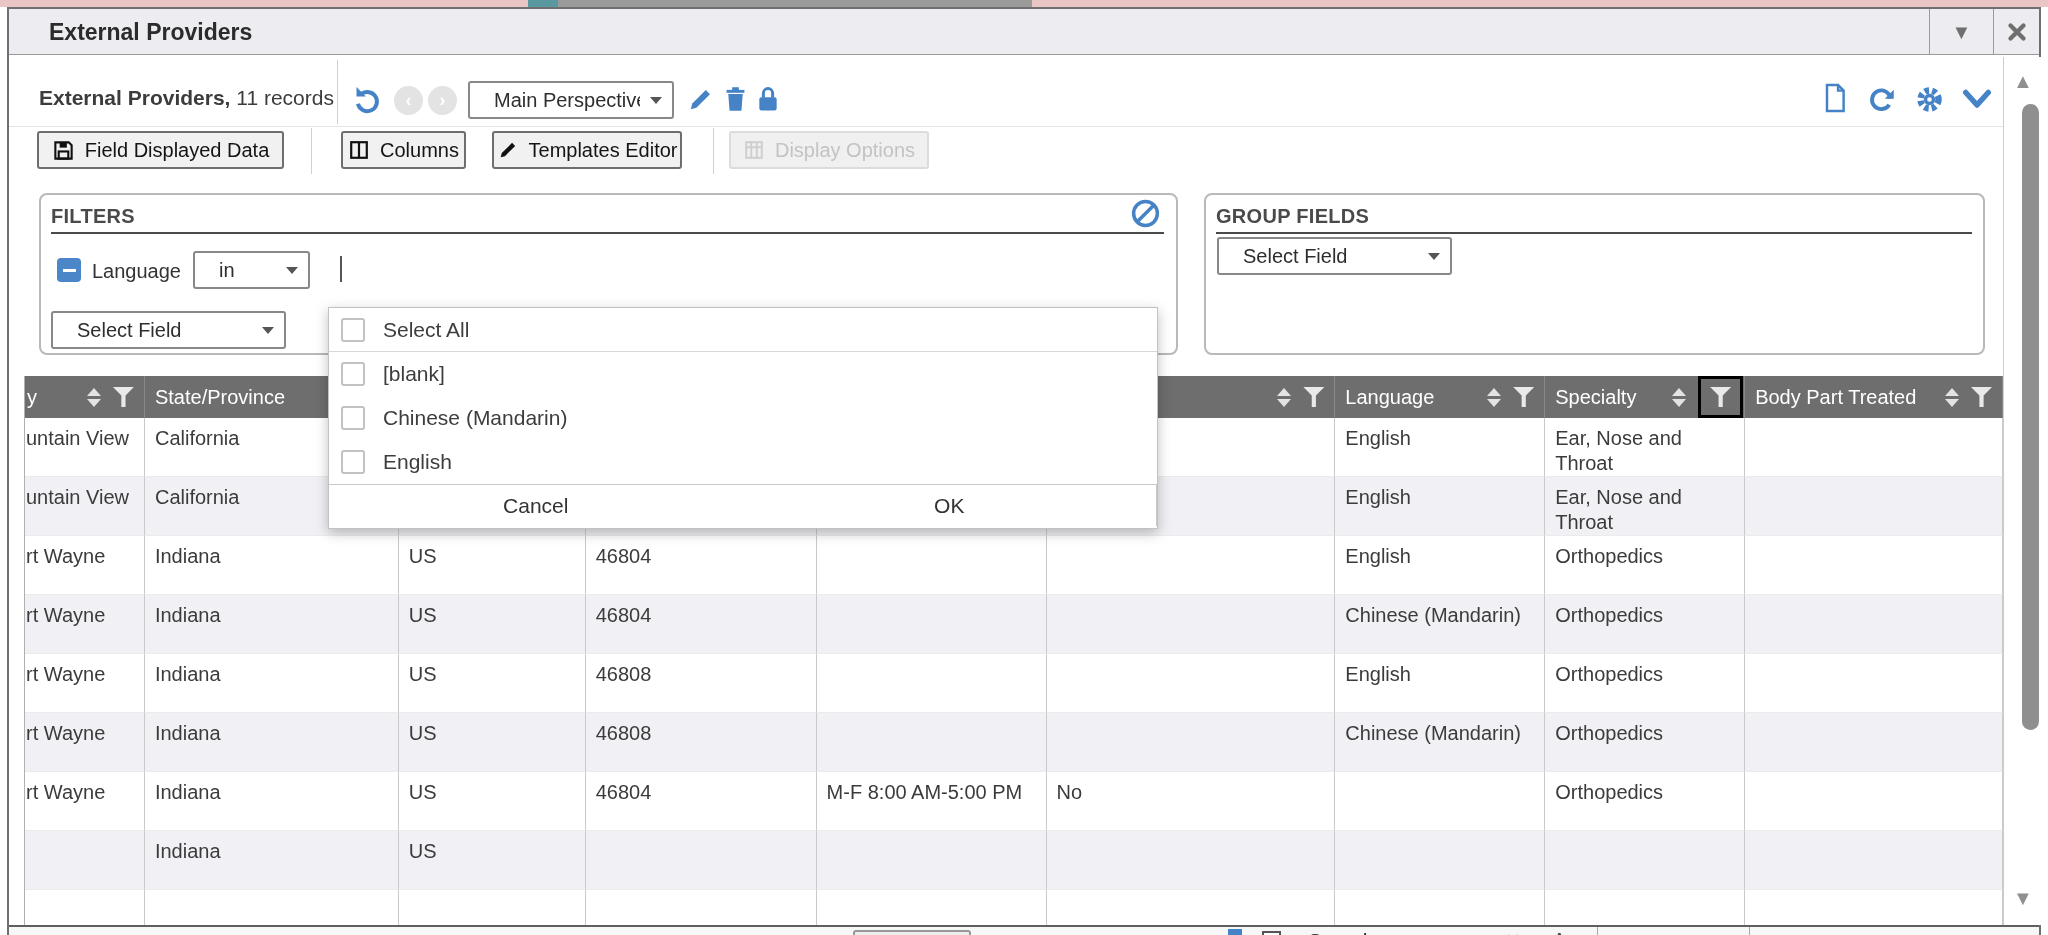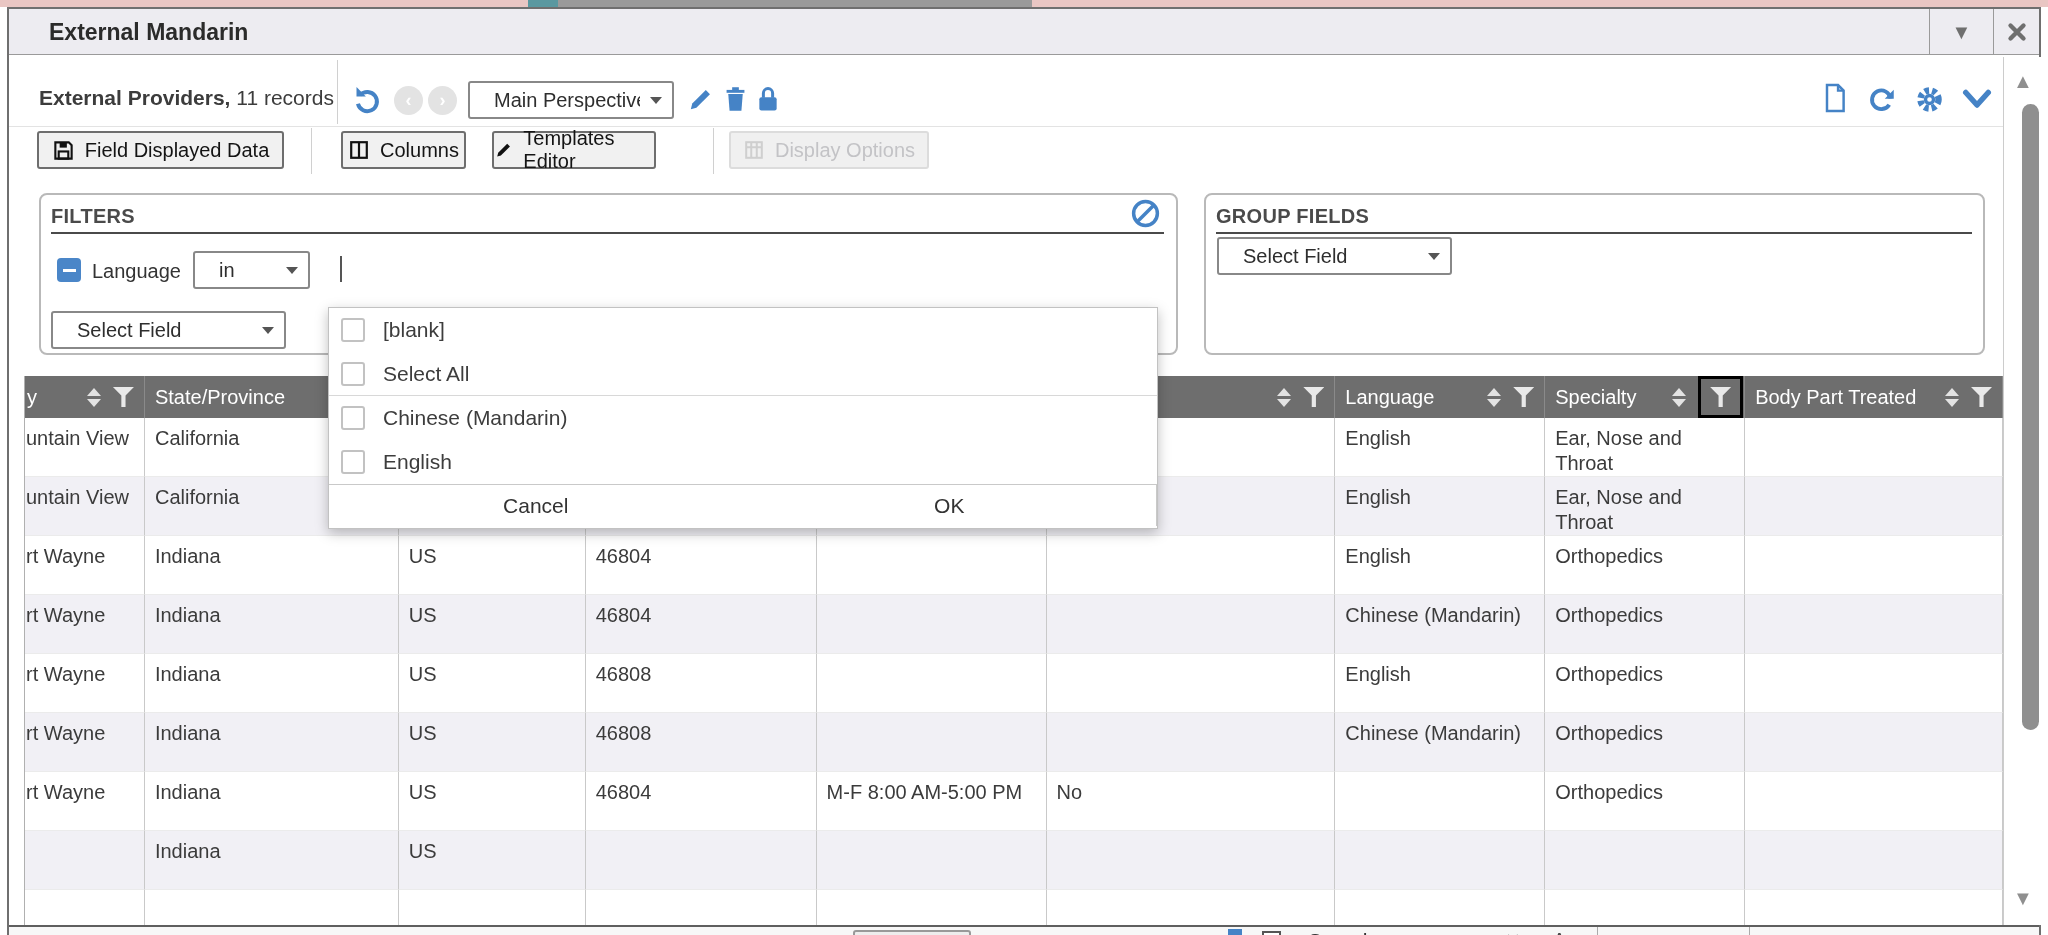--- a/index.html
+++ b/index.html
@@ -99,21 +99,21 @@
 
 <div class="page">
 
   <div class="abs behind-top"></div>
   <div class="abs behind-teal"></div>
   <div class="abs behind-gray"></div>
 
   <div class="abs dialog"></div>
 
   <div class="abs titlebar">
-    <div class="abs dlg-title">External Mandarin</div>
+    <div class="abs dlg-title">External Providers</div>
     <div class="abs tb-btn tb-collapse">
       <span class="tb-glyph">▼</span>
     </div>
     <div class="abs tb-btn tb-close">
       <svg width="26" height="26" viewBox="0 0 24 24">
         <path d="M6 6l12 12M18 6L6 18" stroke="#6f6f6f" stroke-width="4" stroke-linecap="round"></path>
       </svg>
     </div>
   </div>
 
@@ -194,21 +194,21 @@
     <span>Field Displayed Data</span>
   </div>
   <div class="abs vdiv" style="left:311px;top:128px;height:46px;"></div>
   <div class="abs btn" style="left:341px;top:131px;width:125px;">
     <svg width="22" height="22" viewBox="0 0 24 24">
       <rect x="3.5" y="3.5" width="17" height="17" fill="none" stroke="#111" stroke-width="2.4"></rect>
       <line x1="12" y1="3.5" x2="12" y2="20.5" stroke="#111" stroke-width="2.4"></line>
     </svg>
     <span>Columns</span>
   </div>
-  <div class="abs btn" style="left:492px;top:131px;width:164px;">
+  <div class="abs btn" style="left:492px;top:131px;width:190px;">
     <svg width="22" height="22" viewBox="0 0 24 24">
       <path d="M4 20l1.2-4.6L16.4 4.2l3.4 3.4L8.6 18.8z" fill="#111"></path>
     </svg>
     <span>Templates Editor</span>
   </div>
   <div class="abs vdiv" style="left:713px;top:128px;height:46px;"></div>
   <div class="abs btn btn-disabled" style="left:729px;top:131px;width:200px;">
     <svg width="22" height="22" viewBox="0 0 24 24">
       <rect x="3.5" y="3.5" width="17" height="17" fill="none" stroke="#cfcfcf" stroke-width="2.2"></rect>
       <line x1="3.5" y1="9" x2="20.5" y2="9" stroke="#cfcfcf" stroke-width="2.2"></line>
@@ -414,27 +414,27 @@
           <div class="td" style="width: 289px;"></div>
           <div class="td" style="width: 210px;"></div>
           <div class="td" style="width: 200px;"></div>
           <div class="td" style="width: 258px;"></div>
         </div>
       </div>
   </div>
 
   <div class="abs dropdown">
     <div id="dd-list">
+        <div class="dd-item first">
+          <div class="cb"></div>
+          <span class="dd-label">Select All</span>
+        </div>
         <div class="dd-item">
           <div class="cb"></div>
           <span class="dd-label">[blank]</span>
-        </div>
-        <div class="dd-item first">
-          <div class="cb"></div>
-          <span class="dd-label">Select All</span>
         </div>
         <div class="dd-item">
           <div class="cb"></div>
           <span class="dd-label">Chinese (Mandarin)</span>
         </div>
         <div class="dd-item">
           <div class="cb"></div>
           <span class="dd-label">English</span>
         </div>
       </div>

